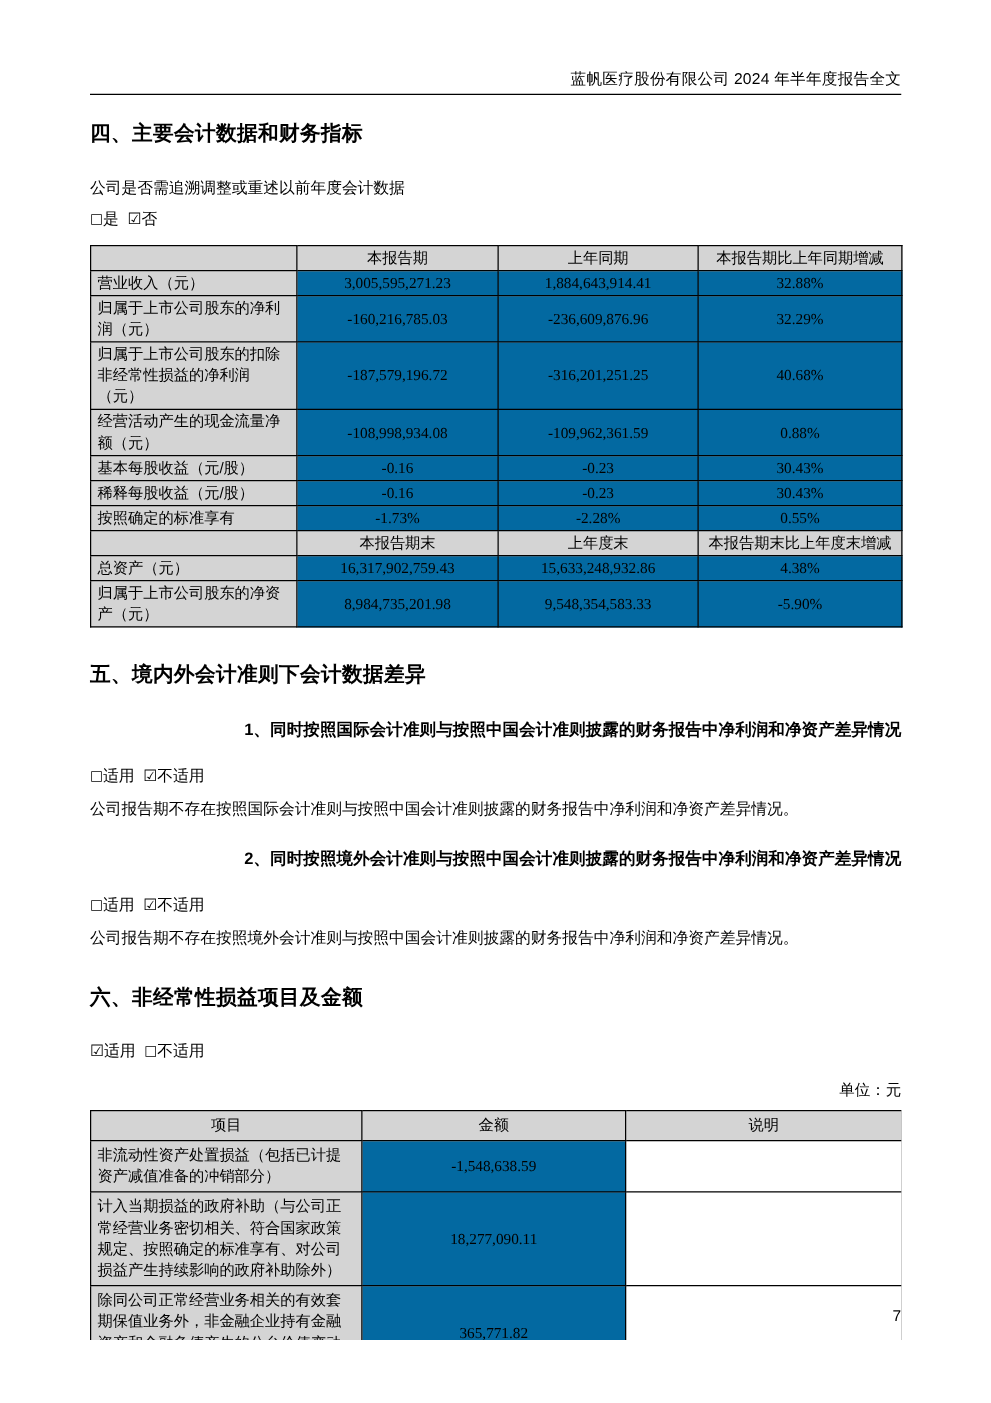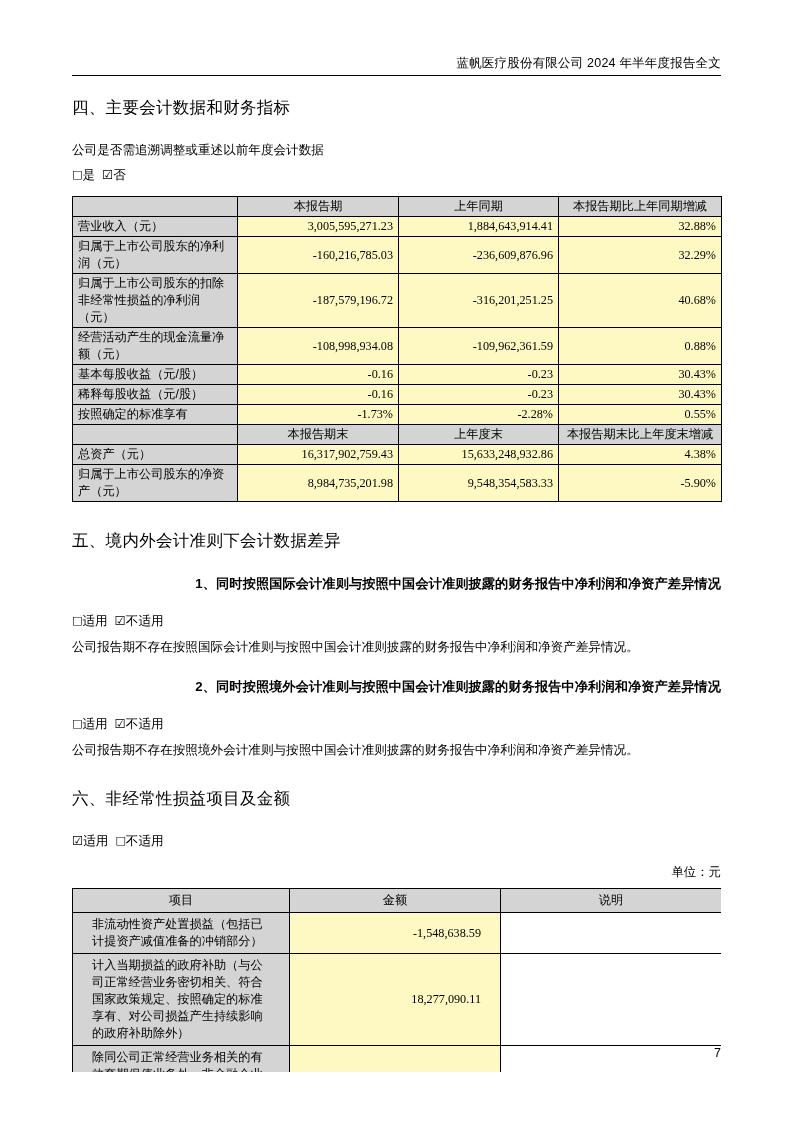--- a/index.html
+++ b/index.html
@@ -41,21 +41,21 @@
   .content {
     position: absolute;
     left: 72px;
     top: 95px;
     width: 649px;
   }
 
   
   h2.sec-h {
     font-size: 16.5px;
-    font-weight: normal;
+    font-weight: bold;
     margin: 0;
     padding: 0;
     line-height: 24px;
     letter-spacing: 0.3px;
     font-family: "Liberation Sans", "DejaVu Sans", sans-serif;
   }
   h3.sub-h {
     font-size: 13.2px;
     font-weight: bold;
     margin: 0;
@@ -119,22 +119,22 @@
   td.hdr {
     background: #d4d4d4;
     text-align: center;
     font-size: 12.4px;
   }
   td.lbl {
     background: #d4d4d4;
     text-align: left;
   }
   td.num {
-    background: #fef9c3;
-    text-align: right;
+    background: #0369a1;
+    text-align: center;
     font-family: "Liberation Serif", "DejaVu Serif", serif;
     font-size: 12.6px;
   }
   td.blank {
     background: #ffffff;
   }
   td.blank-hdr {
     background: #d4d4d4;
   }
 
@@ -142,21 +142,21 @@
   table.nonrec {
     border-collapse: collapse;
     width: 649px;
     table-layout: fixed;
     font-family: "Liberation Sans", "DejaVu Sans", sans-serif;
   }
   table.nonrec td {
     border: 1px solid #000000;
     font-size: 12.2px;
     line-height: 17px;
-    padding: 3px 19px;
+    padding: 3px 5px;
     vertical-align: middle;
     word-break: break-all;
   }
 
   
   .clip-wrap {
     overflow: hidden;
   }
 
   .page-num {

